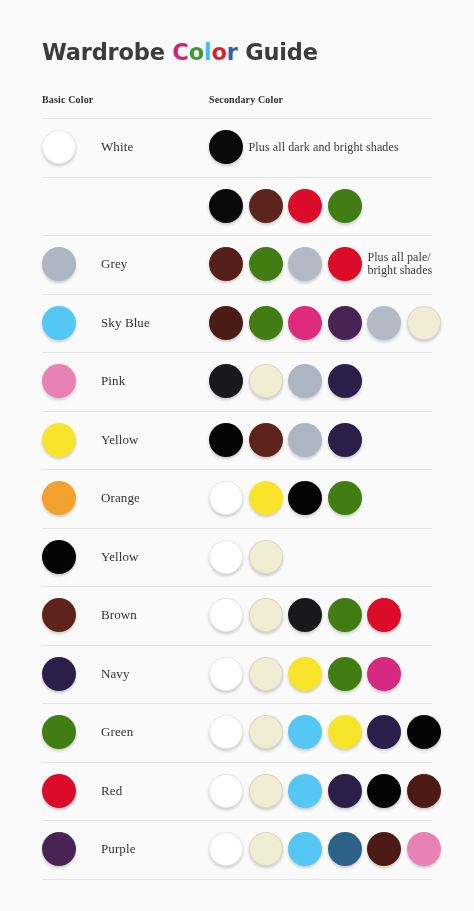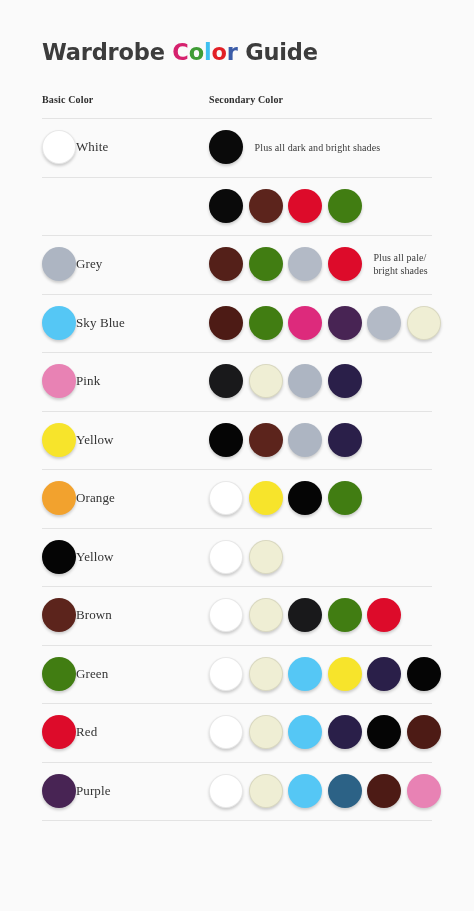--- a/index.html
+++ b/index.html
@@ -108,21 +108,21 @@
   .swatch.basic {
     width: 34px;
     height: 34px;
   }
 
   .swatch.light-edge {
     box-shadow: 0 2px 3px rgba(0,0,0,0.19), inset 0 0 0 1px rgba(0,0,0,0.09);
   }
 
   .basic-label {
-    margin-left: 0;
+    margin-left: 25px;
     font-family: "Liberation Serif", serif;
     font-size: 13px;
     color: #333333;
     white-space: nowrap;
     letter-spacing: 0.1px;
   }
 
   
   .secondary-cell {
     position: absolute;
@@ -133,23 +133,22 @@
     align-items: center;
   }
 
   .swatch.secondary {
     width: 34px;
     height: 34px;
     margin-right: 5.6px;
   }
 
   .row-note {
-    margin-left: 6px;
     font-family: "Liberation Serif", serif;
-    font-size: 10px;
+    font-size: 12px;
     line-height: 13.5px;
     color: #3a3a3a;
     white-space: pre-line;
     letter-spacing: 0.1px;
   }
 </style>
 </head>
 <body>
 
 <div id="page">
@@ -293,20 +292,36 @@
             <div class="swatch secondary" style="background: rgb(25, 25, 27);"></div>
             <div class="swatch secondary" style="background: rgb(65, 125, 18);"></div>
             <div class="swatch secondary" style="background: rgb(221, 11, 42);"></div>
           </div>
         </div>
       </div>
       <div class="color-row">
         <div class="divider"></div>
         <div class="row-inner">
           <div class="basic-cell">
+            <div class="swatch basic" style="background: rgb(42, 31, 73);"></div>
+            <span class="basic-label">Navy</span>
+          </div>
+          <div class="secondary-cell">
+            <div class="swatch secondary light-edge" style="background: rgb(255, 255, 255);"></div>
+            <div class="swatch secondary light-edge" style="background: rgb(239, 238, 212);"></div>
+            <div class="swatch secondary" style="background: rgb(247, 228, 43);"></div>
+            <div class="swatch secondary" style="background: rgb(65, 125, 18);"></div>
+            <div class="swatch secondary" style="background: rgb(214, 42, 128);"></div>
+          </div>
+        </div>
+      </div>
+      <div class="color-row">
+        <div class="divider"></div>
+        <div class="row-inner">
+          <div class="basic-cell">
             <div class="swatch basic" style="background: rgb(65, 125, 18);"></div>
             <span class="basic-label">Green</span>
           </div>
           <div class="secondary-cell">
             <div class="swatch secondary light-edge" style="background: rgb(255, 255, 255);"></div>
             <div class="swatch secondary light-edge" style="background: rgb(239, 238, 212);"></div>
             <div class="swatch secondary" style="background: rgb(85, 199, 245);"></div>
             <div class="swatch secondary" style="background: rgb(247, 228, 43);"></div>
             <div class="swatch secondary" style="background: rgb(42, 31, 73);"></div>
             <div class="swatch secondary" style="background: rgb(5, 5, 5);"></div>

